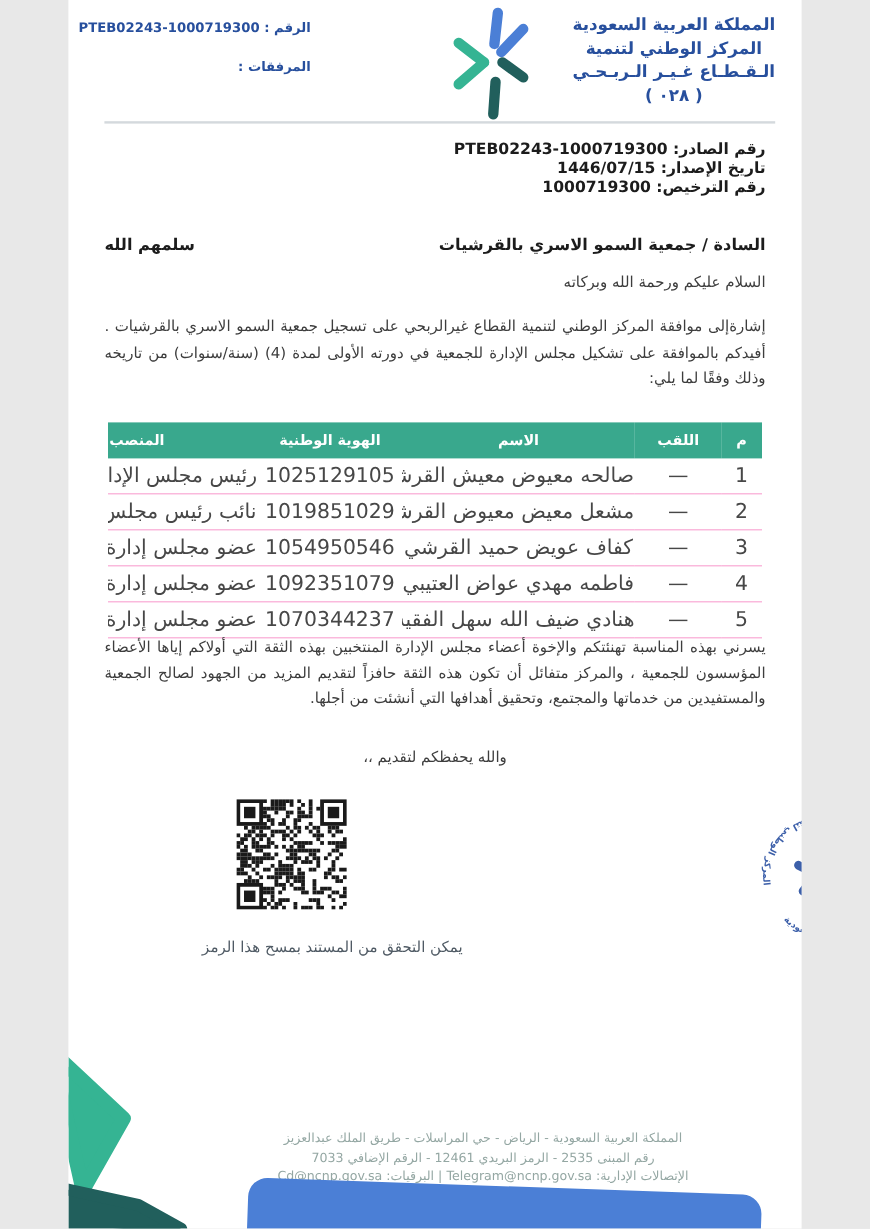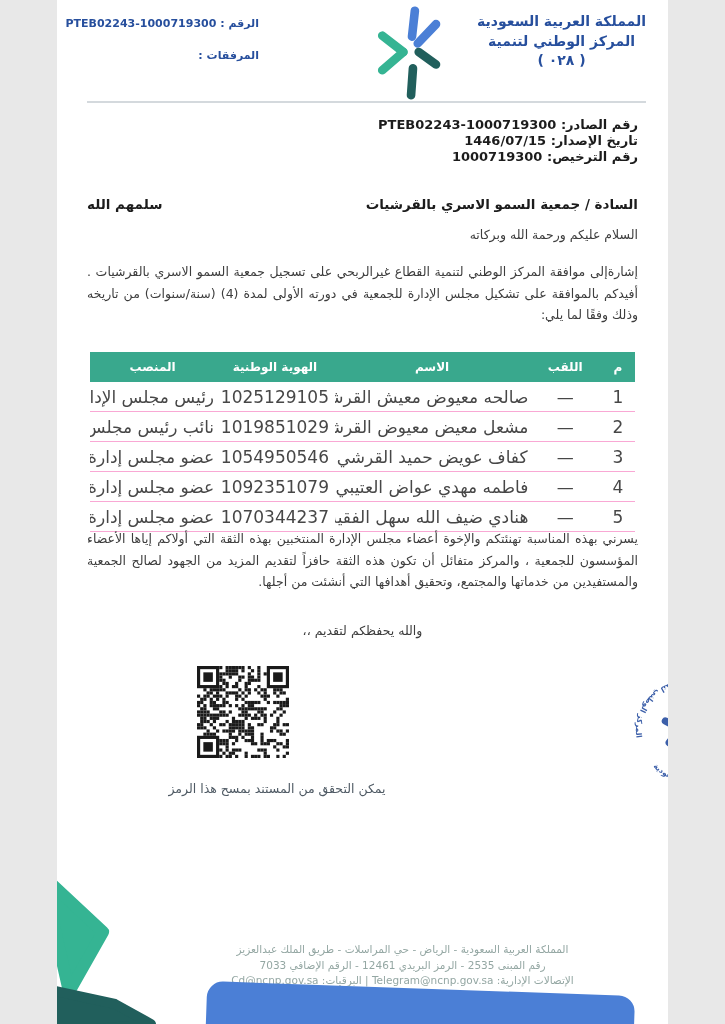--- a/index.html
+++ b/index.html
@@ -27,21 +27,21 @@
   .valediction{position:absolute;top:623px;left:0;right:0;text-align:center;direction:rtl;
                font-size:12.5px;color:#3d3d3d;}
   
   .tbl-wrap{position:absolute;top:352px;left:33px;right:33px;}
   table{width:100%;border-collapse:collapse;direction:rtl;table-layout:fixed;}
   thead th{background:#39a88d;color:#fff;font-size:12px;font-weight:bold;height:28px;text-align:center;}
   tbody td{height:27px;font-size:17px;color:#474747;text-align:center;border-bottom:1px solid #f9a8d4;
            overflow:hidden;white-space:nowrap;}
   .c0{width:6%;} .c1{width:13%;} .c2{width:36%;} .c3{width:22%;} .c4{width:23%;}
   tbody td.c4{text-align:right;padding-left:4px;}
-  thead th.c4{text-align:center;margin-left:46px;}
+  thead th.c4{text-align:left;margin-left:46px;}
   
   .qr{position:absolute;top:666px;left:140px;width:92px;height:92px;}
   .qr-caption{position:absolute;top:781px;left:35px;width:370px;text-align:center;direction:rtl;
               font-size:12.5px;color:#4f5a64;}
   .stamp{position:absolute;top:666px;left:566px;width:126px;height:126px;transform:rotate(-10deg);}
   
   .footer{position:absolute;top:942px;left:90px;right:10px;text-align:center;direction:rtl;
           font-size:10.5px;line-height:15.5px;color:#94a7a3;}
   .socials{display:flex;justify-content:center;gap:18px;direction:ltr;margin-top:3px;
            align-items:center;color:#94a7a3;font-size:10.5px;}
@@ -71,20 +71,21 @@
       <path d="M19,33 L41,50" stroke="#35b493"></path>
       <path d="M19,69 L41,50" stroke="#35b493"></path>
       <path d="M49,95 L51,67" stroke="#215f5c"></path>
       <path d="M75,63 L57,50" stroke="#215f5c"></path>
     </g>
   </svg>
 
   <div class="lh-org">
     <div>المملكة العربية السعودية</div>
     <div>المركز الوطني لتنمية</div>
+    <div>الـقـطـاع غـيـر الـربـحـي</div>
     <div>( ٠٢٨ )</div>
   </div>
 
   <div class="divider"></div>
 
   <div class="doc-info">
     <div>
       <span>رقم الصادر:</span>
       <span class="val">PTEB02243-1000719300</span>
     </div>

